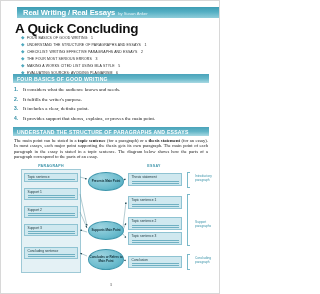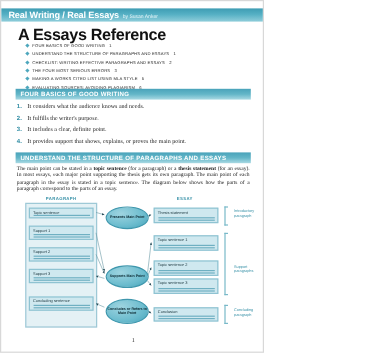--- a/index.html
+++ b/index.html
@@ -20,21 +20,21 @@
     height: 294px;
     background: #ffffff;
     box-sizing: border-box;
     border: 1px solid #d8d8d8;
     overflow: hidden;
   }
 
   
   .runhead {
     position: absolute;
-    left: 0; top: 6px;
+    left: 16px; top: 6px;
     width: 220px;
     height: 11px;
     background: linear-gradient(to bottom,#3e9cb3 0%, #55b0c4 45%, #8fcdda 100%);
     display: flex;
     align-items: center;
     padding-left: 6px;
     box-sizing: border-box;
   }
   .runhead-title {
     font-family: "Liberation Sans", sans-serif;
@@ -290,21 +290,21 @@
 </head>
 <body>
 
 <div class="page">
 
   <div class="runhead">
     <span class="runhead-title">Real Writing / Real Essays</span>
     <span class="runhead-by">by Susan Anker</span>
   </div>
 
-  <div class="doc-title">A Essays Reference</div>
+  <div class="doc-title">A Quick Concluding</div>
 
   <div class="toc">
     <div class="toc-item">
       <span class="toc-bullet">◆</span>
       <span class="toc-label">FOUR BASICS OF GOOD WRITING</span>
       <span class="toc-page">1</span>
     </div>
     <div class="toc-item">
       <span class="toc-bullet">◆</span>
       <span class="toc-label">UNDERSTAND THE STRUCTURE OF PARAGRAPHS AND ESSAYS</span>

